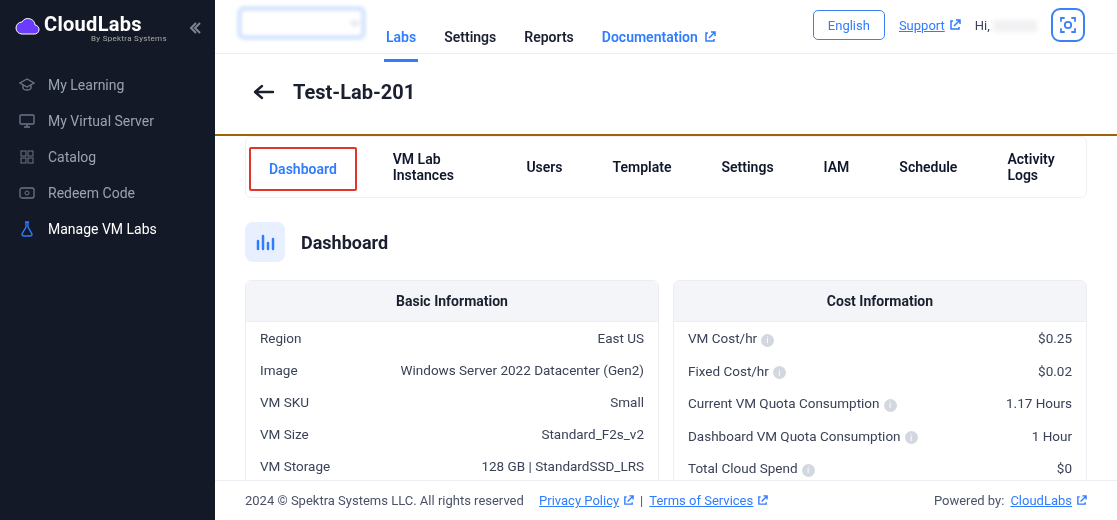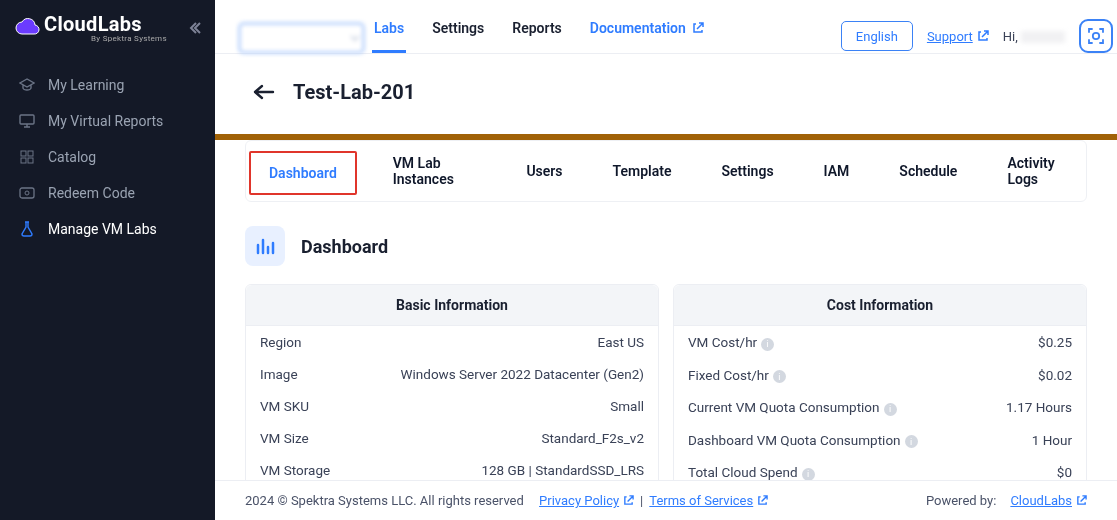--- a/index.html
+++ b/index.html
@@ -13,36 +13,36 @@
   .brand-main { font-size:20px; font-weight:700; letter-spacing:.3px; }
   .brand-sub  { font-size:8px; color:#aaa; margin-top:-2px; letter-spacing:.3px;margin-left:47px; }
   .collapse { margin-left:auto; color:#7d8296; font-size:16px; cursor:pointer; }
   .nav { margin-top:14px; display:flex; flex-direction:column; }
   .nav-item { display:flex; align-items:center; gap:12px; padding:10px 18px; color:#9aa3b2; font-size:14px; cursor:pointer; }
   .nav-item .nv-icon { width:18px; display:flex; justify-content:center; color:#6b7486; }
   .nav-item.active { color:#fff; }
   .nav-item.active .nv-icon { color:#2f7cff; }
   
   .main { flex:1; display:flex; flex-direction:column; background:#fff; min-width:0; }
-  .topbar { display:flex; align-items:flex-end; padding:8px 4px 0 24px; border-bottom:1px solid #eceef3; height:54px; gap:4px; }
+  .topbar { display:flex; align-items:flex-start; padding:8px 32px 0 24px; border-bottom:1px solid #eceef3; height:54px; gap:16px; }
   .env-select { height:30px; min-width:125px; border:1.5px solid #3b82f6; border-radius:4px; background:#fff; padding:0 8px; font-size:12px; color:#cfd6e4; outline:none; filter:blur(2px); }
   .top-tabs { display:flex; gap:24px; height:54px; align-items:flex-end; margin-left:4px; }
   .top-tab { font-size:14px; font-weight:600; color:#1a2030; padding:0 2px 14px 2px; cursor:pointer; border-bottom:3px solid transparent; display:flex; align-items:center; gap:6px; }
   .top-tab.active { color:#2f7cff; border-bottom-color:#2f7cff; }
   .top-tab.link { color:#2f7cff; }
   .ext-icon { font-size:12px; }
   .top-right { margin-left:auto; display:flex; align-items:center; gap:14px; }
   .lang-btn { border:1px solid #3b82f6; color:#2f7cff; background:#fff; border-radius:5px; height:30px; padding:0 14px; font-size:13px; cursor:pointer; }
   .support { color:#2f7cff; text-decoration:underline; font-size:13px; display:flex; gap:4px; align-items:center; cursor:pointer;}
   .hi { font-size:13px; color:#3a4257; }
   .hi .blur { display:inline-block; width:44px; height:12px; background:#f1f1f3; filter:blur(2px); vertical-align:middle;}
   .face-id { width:34px; height:34px; border:2px solid #3b82f6; border-radius:9px; display:flex; align-items:center; justify-content:center; cursor:pointer;}
   
   .page { flex:1; overflow:auto; padding:0 0 0 0;}
-  .page-inner { padding: 0 30px 10px 30px; border-bottom:6px solid #a16207;}
+  .page-inner { padding: 0 30px 10px 30px; border-bottom:2px solid #a16207;}
   .ph-row { display:flex; align-items:center; gap:18px; padding:26px 0 20px 8px;}
   .back-arrow { font-size:21px; font-weight:700; cursor:pointer;}
   .page-title { font-size:20px; font-weight:700; color:#1a2030;}
   
   .subtabs-wrap { border:1px solid #eef0f4; border-radius:6px; margin:0 30px 18px 30px; background:#fff; }
   .subtabs { display:flex; gap:22px; padding:0 4px; align-items:center; }
   .subtab { font-size:14px; font-weight:600; color:#0f172a; padding:14px 14px; cursor:pointer; }
   .subtab.active { color:#2f7cff; border:2px solid #e0352b; border-radius:2px; padding:12px 18px; margin:2px 0 -1px -1px;}
   
   .section-head { display:flex; align-items:center; gap:16px; padding:6px 30px 18px 30px;}
@@ -52,21 +52,21 @@
   .grid { display:flex; gap:14px; padding:0 30px; }
   .card { flex:1; border:1px solid #eceef3; border-radius:6px; background:#fff; min-width:0;}
   .card-head { background:#f3f5f8; padding:12px 14px; font-weight:700; font-size:14px; border-bottom:1px solid #eceef3; border-radius:6px 6px 0 0;text-align:center;}
   .row { display:flex; justify-content:space-between; gap:14px; padding:8px 14px; font-size:13.5px; }
   .row .k { color:#3a4257; }
   .row .v { color:#3a4257; text-align:right; }
   .info-i { display:inline-flex; width:13px; height:13px; border-radius:50%; background:#d3d8e0; color:#fff; font-size:9px; align-items:center; justify-content:center; margin-left:4px; cursor:help;}
   
   .footer { margin-top:auto; display:flex; align-items:center; padding:12px 30px; border-top:1px solid #eceef3; font-size:13px; color:#4a5268; gap:6px;}
   .footer .flink { color:#2f7cff; text-decoration:underline; cursor:pointer; display:inline-flex; gap:4px; align-items:center;}
-  .footer .right { margin-left:auto; display:flex; gap:14px; align-items:center;}
+  .footer .right { margin-left:auto; display:flex; gap:6px; align-items:center;}
   svg { display:block; }
 </style>
 </head>
 <body>
 
 <div class="layout">
 
   <aside class="sidebar">
     <div class="brand-row">
       <div class="brand">
@@ -97,21 +97,21 @@
           </span>
         <span>My Learning</span>
       </div>
       <div class="nav-item">
         <span class="nv-icon">
             <svg width="16" height="14" viewBox="0 0 16 14">
               <rect x="1" y="1" width="14" height="9" rx="1" fill="none" stroke="currentColor" stroke-width="1.4"></rect>
               <path d="M5 13h6M8 10v3" stroke="currentColor" stroke-width="1.4"></path>
             </svg>
           </span>
-        <span>My Virtual Reports</span>
+        <span>My Virtual Server</span>
       </div>
       <div class="nav-item">
         <span class="nv-icon">
             <svg width="14" height="14" viewBox="0 0 14 14">
               <rect x="1" y="1" width="5" height="5" fill="none" stroke="currentColor"></rect>
               <rect x="8" y="1" width="5" height="5" fill="none" stroke="currentColor"></rect>
               <rect x="1" y="8" width="5" height="5" fill="none" stroke="currentColor"></rect>
               <rect x="8" y="8" width="5" height="5" fill="none" stroke="currentColor"></rect>
             </svg>
           </span>

